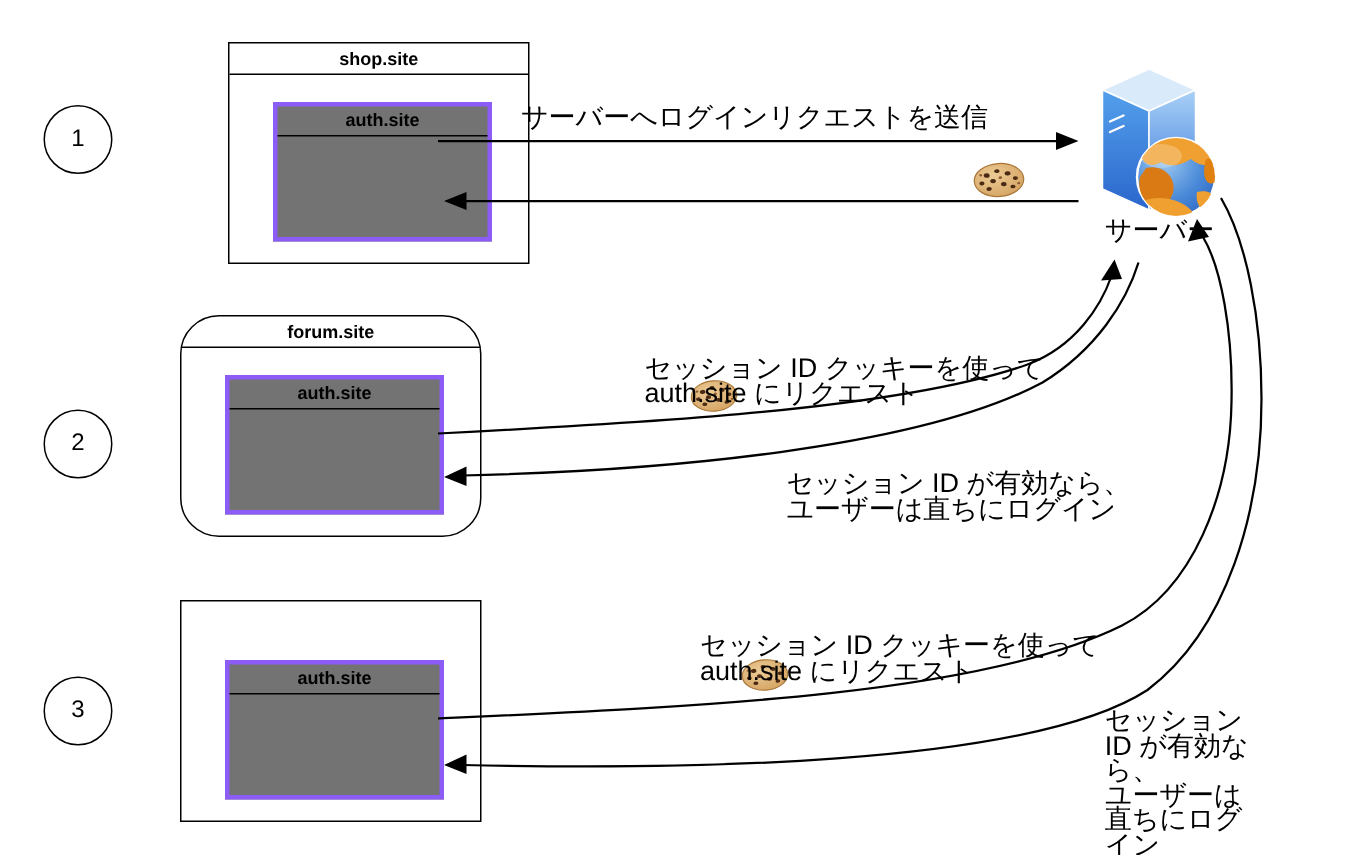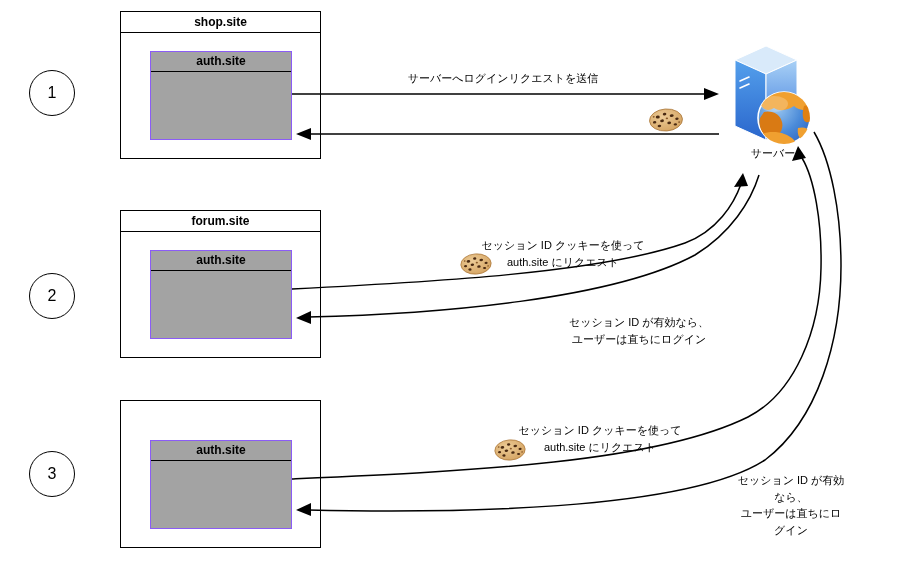--- a/index.html
+++ b/index.html
@@ -8,30 +8,30 @@
     font-family:"Liberation Sans","DejaVu Sans",sans-serif;color:#000;
     overflow:hidden;
   }
   .stage{position:absolute;inset:0;}
 
   
   .site-box{
     position:absolute;left:120px;width:199px;height:146px;
     border:1px solid #000;background:#fff;z-index:1;
   }
-  .site-box.s1{top:11px;}
-  .site-box.s2{top:210px;}
+  .site-box.s1{top:28px;margin-left:32px;}
+  .site-box.s2{top:210px;border-radius:26px;}
   .site-box.s3{top:400px;}
   .site-title{
     height:20px;border-bottom:1px solid #000;
     text-align:center;font-weight:bold;font-size:12px;line-height:20px;
   }
   .iframe-box{
     position:absolute;left:29px;top:39px;width:140px;height:87px;
-    border:1px solid #8b5cf6;background:#a3a3a3;
+    border:3px solid #8b5cf6;background:#737373;
   }
   .iframe-title{
     height:19px;border-bottom:1px solid #000;
     text-align:center;font-weight:bold;font-size:12px;line-height:19px;
   }
 
   
   .step-circle{
     position:absolute;left:29px;width:44px;height:44px;border:1px solid #000;
     border-radius:50%;background:#fff;display:flex;align-items:center;
@@ -39,22 +39,22 @@
   }
   .step-circle.c1{top:70px;}
   .step-circle.c2{top:273px;}
   .step-circle.c3{top:451px;}
 
   
   svg.overlay{position:absolute;left:0;top:0;z-index:2;pointer-events:none;}
 
   
   .flow-label{
-    position:absolute;transform:translateX(-50%);text-align:center;
-    font-size:11px;line-height:16.5px;white-space:pre-line;z-index:3;
+    position:absolute;transform:translateX(-50%);
+    font-size:18px;line-height:16.5px;white-space:pre-line;z-index:3;
   }
   .lbl-f1req{left:503px;top:70px;}
   .lbl-f1res{left:495px;top:110px;}
   .lbl-f2req{left:563px;top:237px;}
   .lbl-f2res{left:639px;top:314px;}
   .lbl-f3req{left:600px;top:422px;}
   .lbl-f3res{left:791px;top:472px;}
   .lbl-server{left:773px;top:145px;font-family:Liberation Serif, serif;}
 </style>
 </head>

